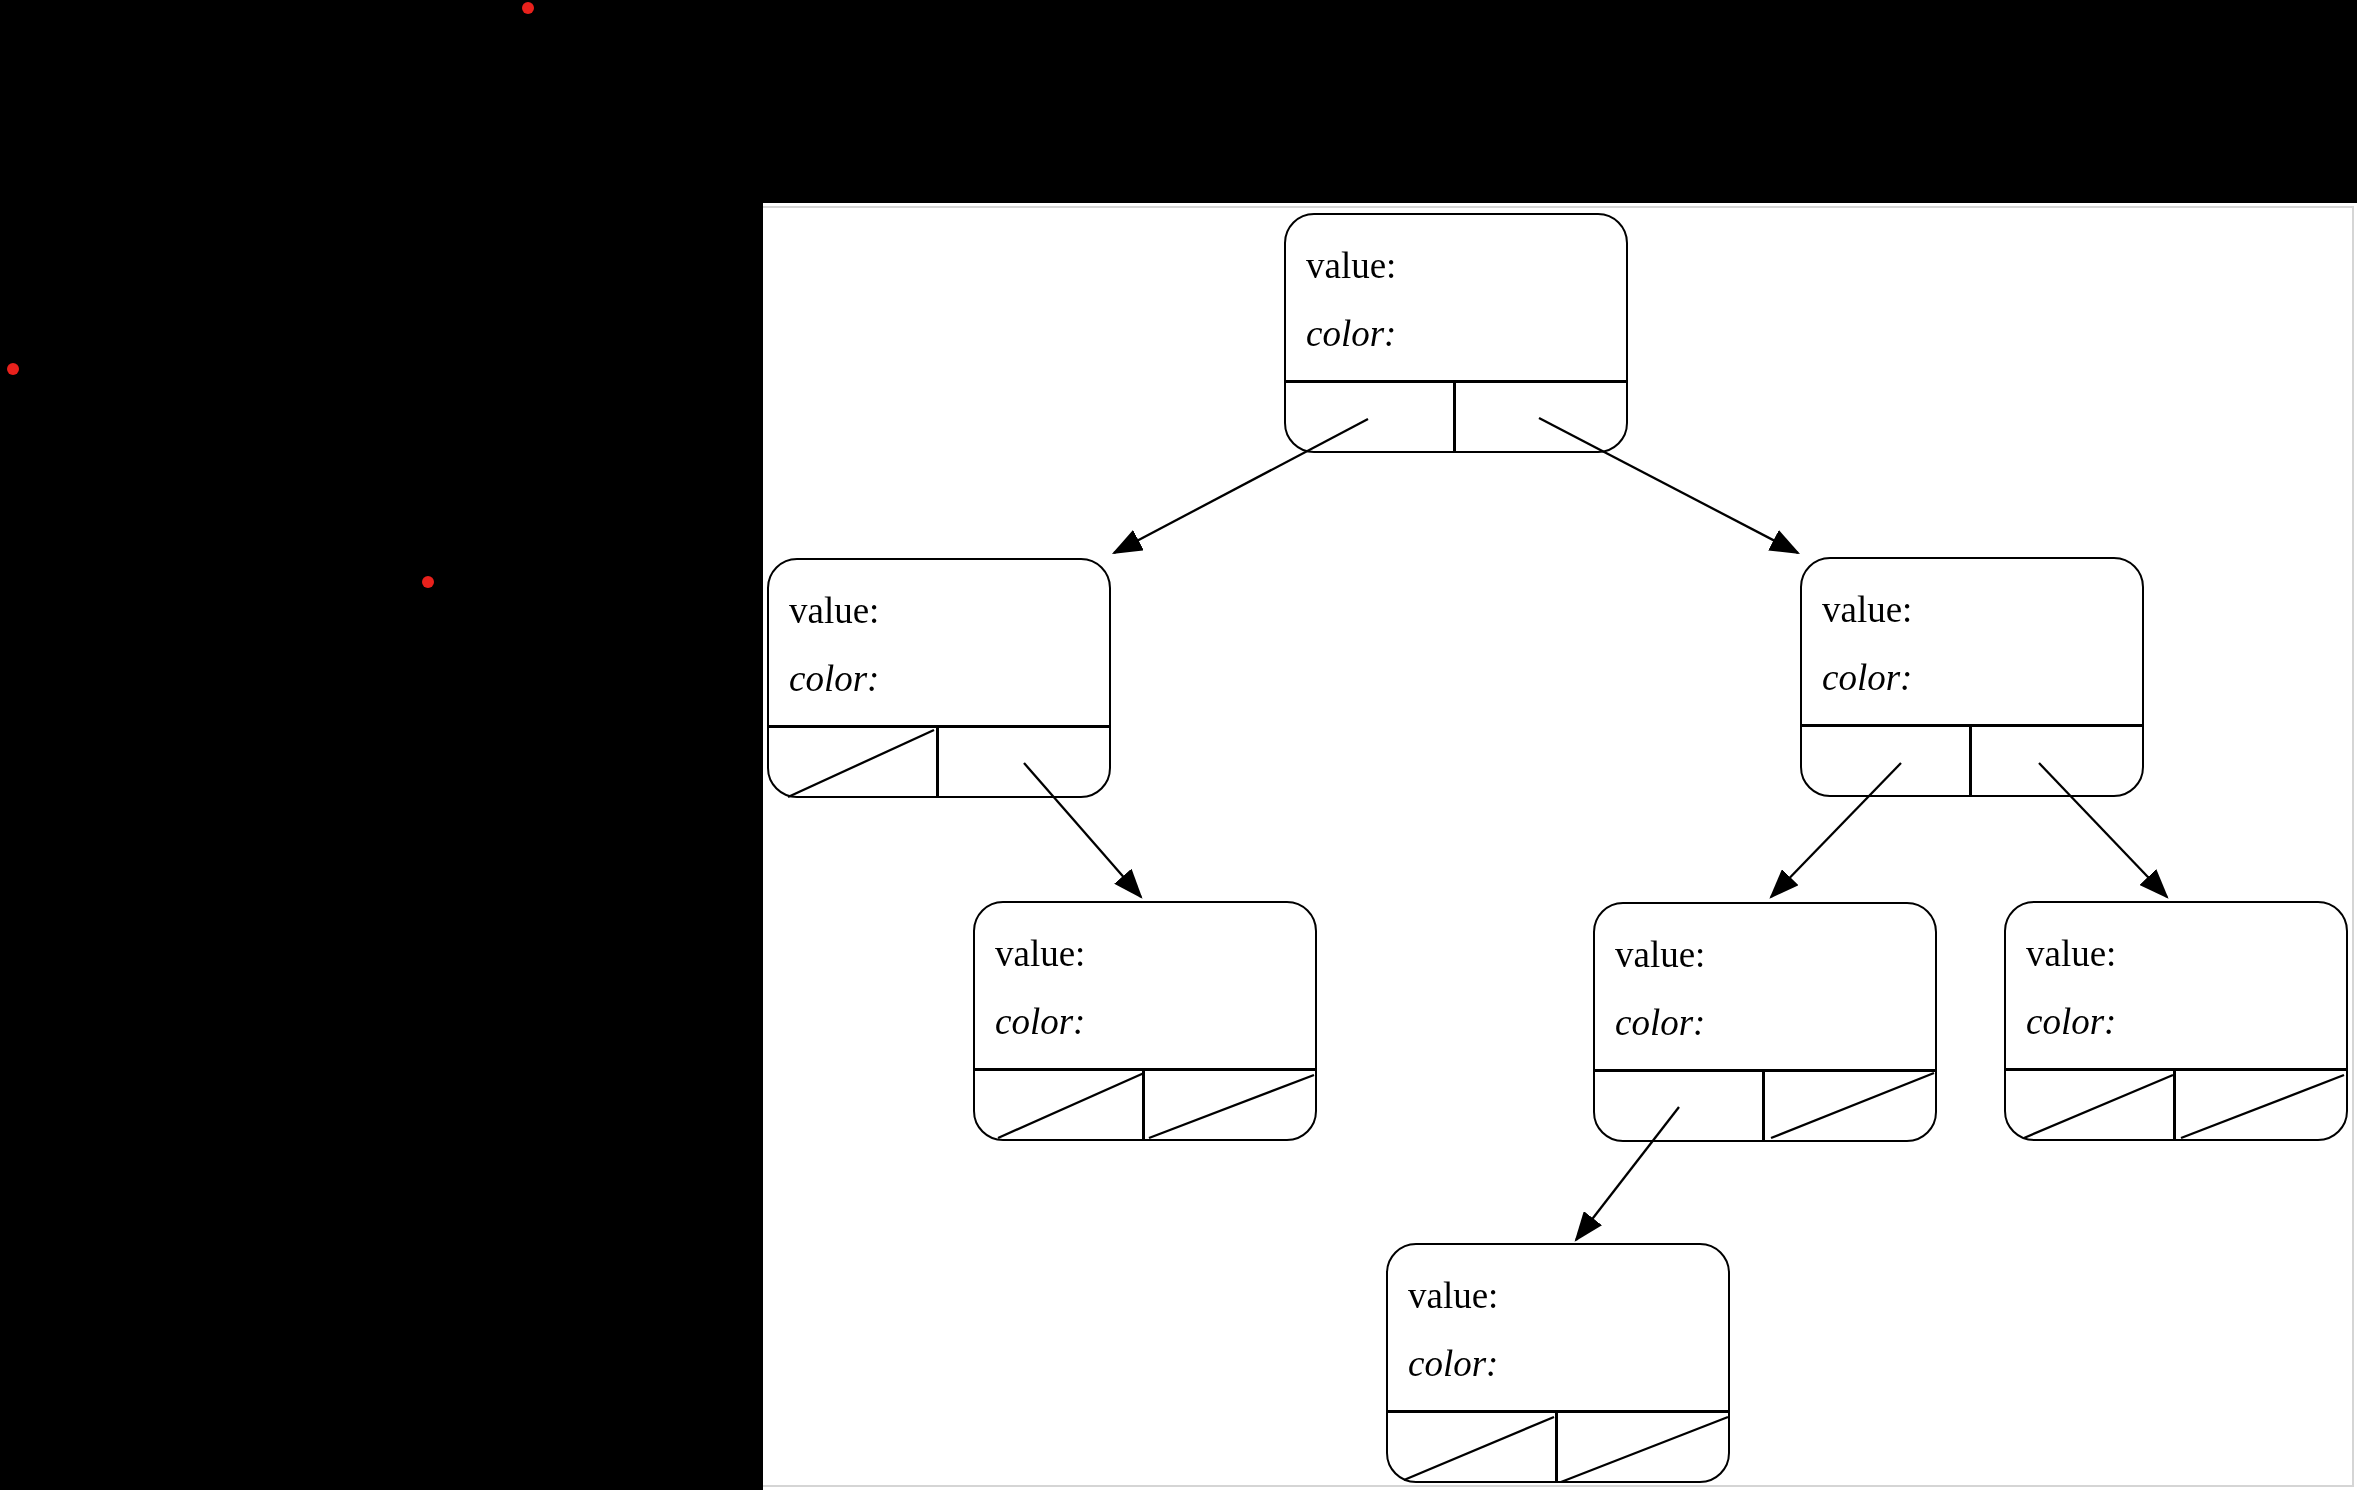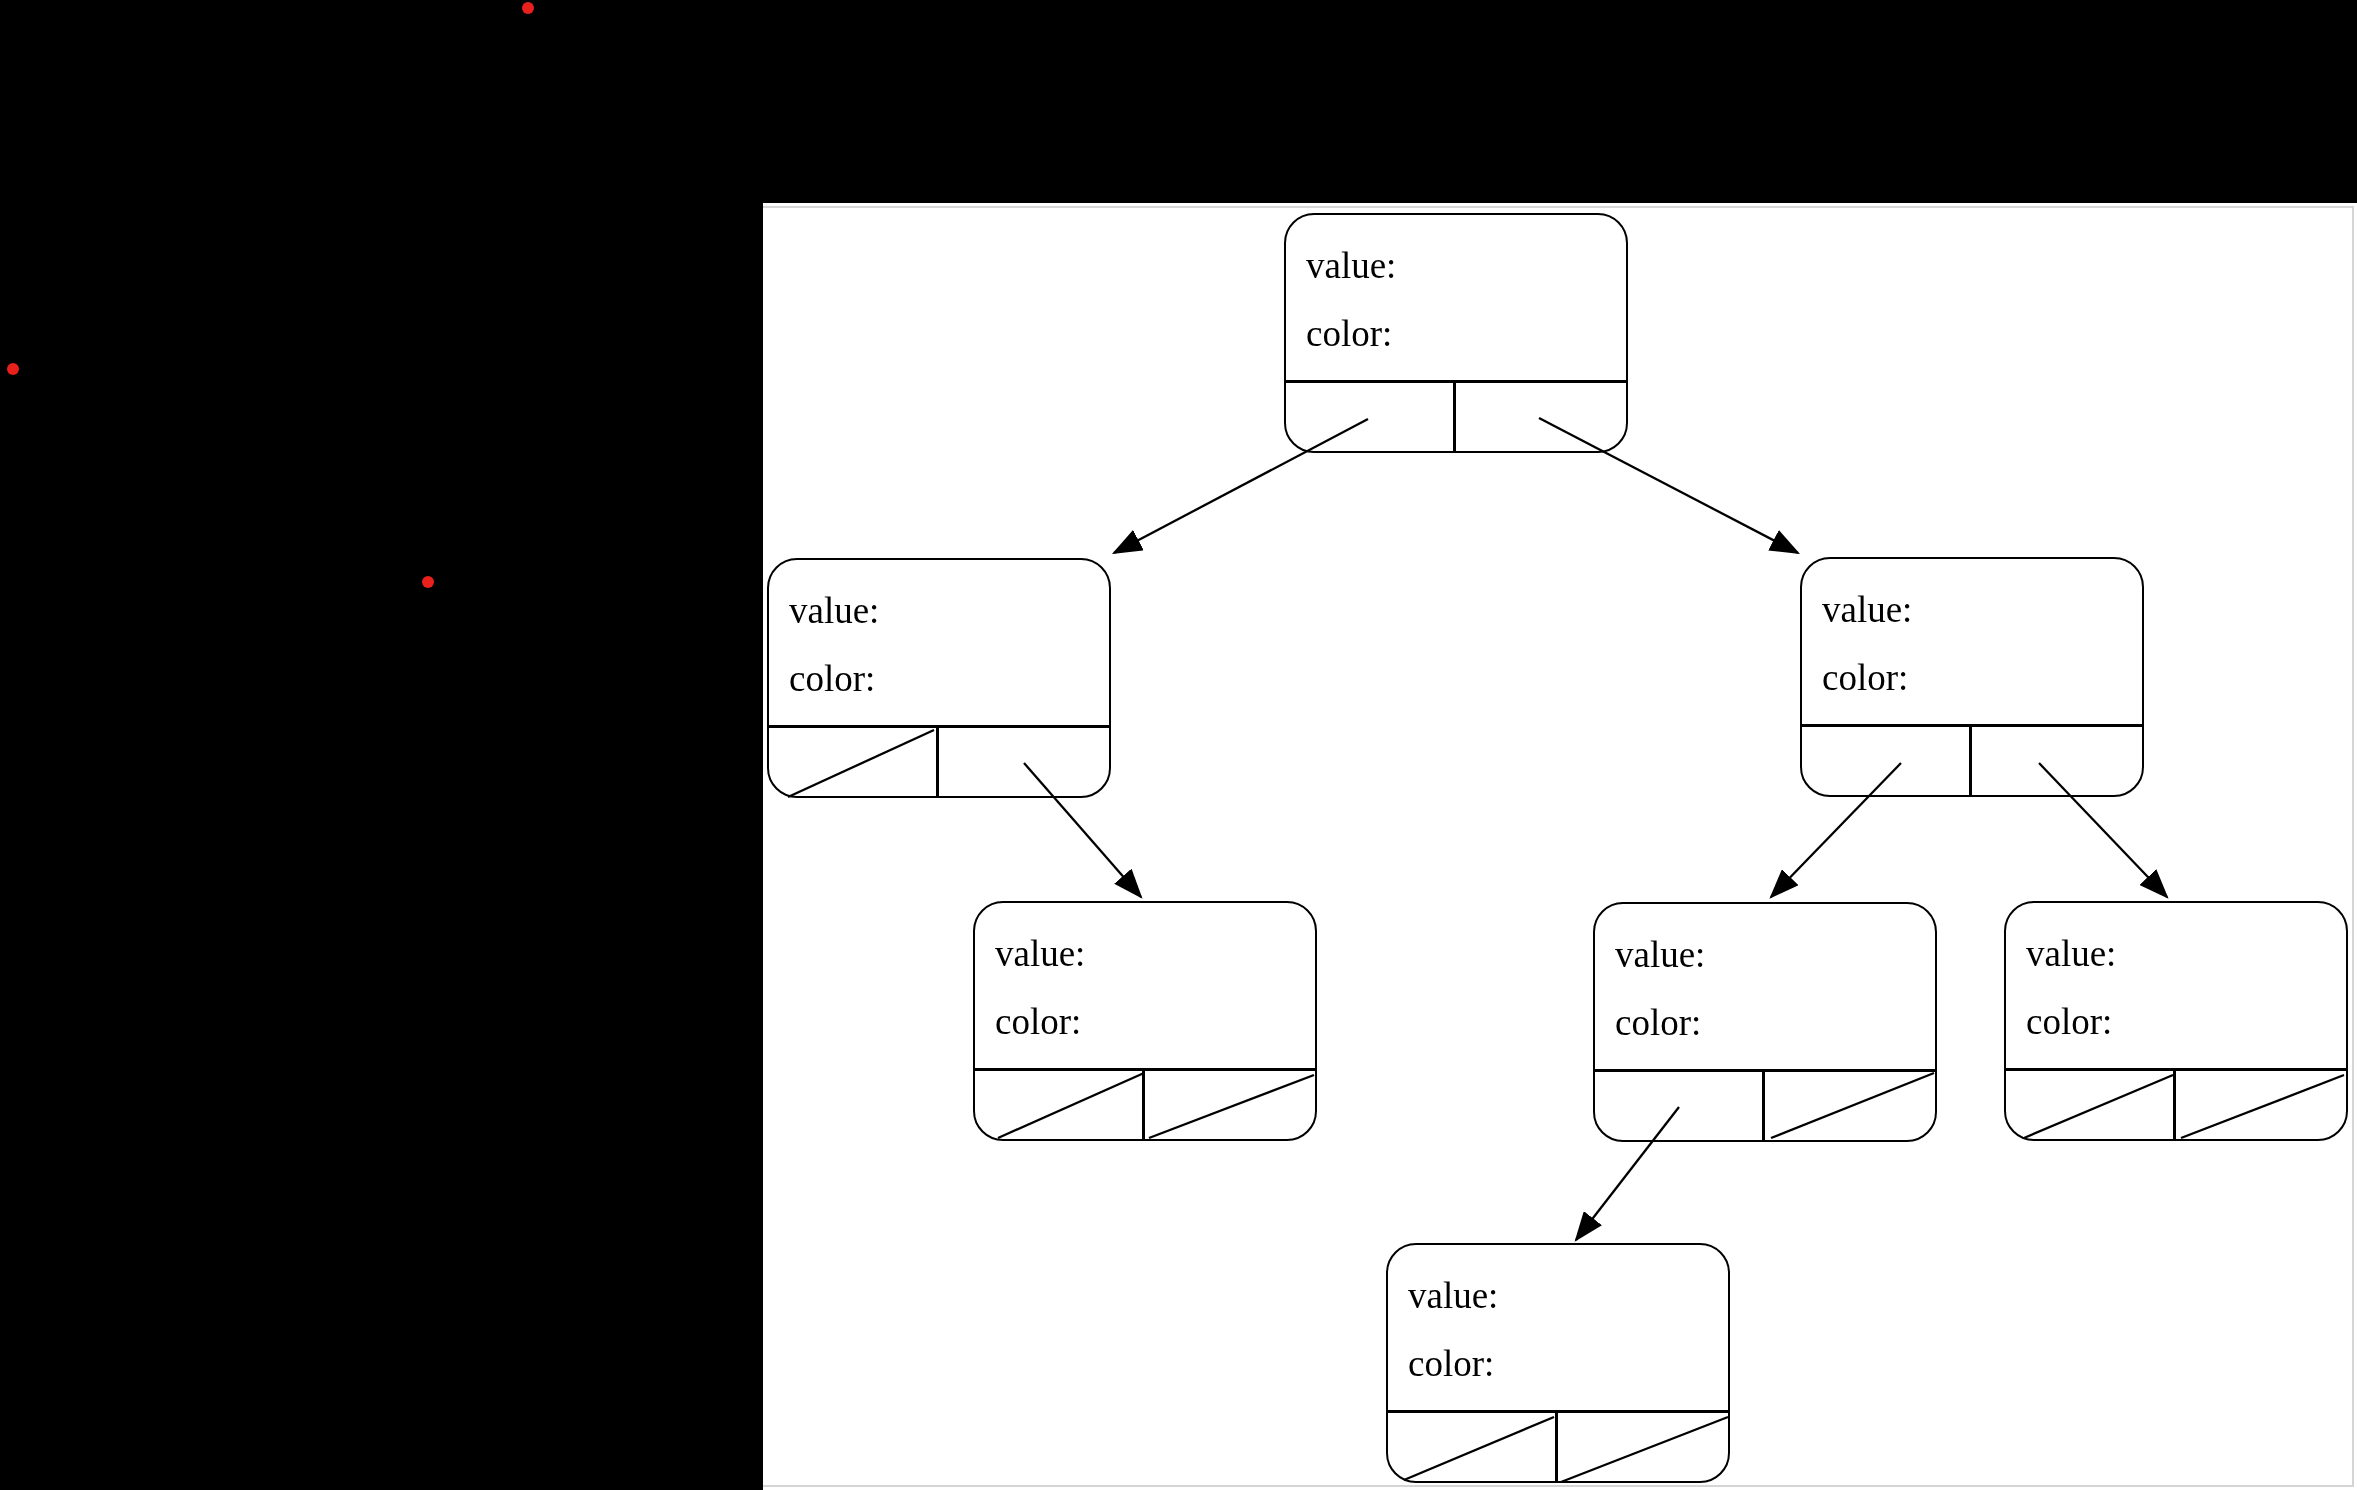--- a/index.html
+++ b/index.html
@@ -51,21 +51,21 @@
   }
   .node .lbl {
     position: absolute;
     left: 20px;
     font-size: 37px;
     line-height: 1;
     color: #000000;
     white-space: nowrap;
   }
   .node .lbl.value { top: 32px; }
-  .node .lbl.color { top: 100px; }
+  .node .lbl.color { top: 100px; font-style: italic; }
   .node .ptr-row {
     position: absolute;
     left: 0; right: 0; bottom: 0;
     height: 68px;
     border-top: 3px solid #000000;
     display: flex;
   }
   .node .cell {
     flex: 0 0 50%;
     box-sizing: border-box;

